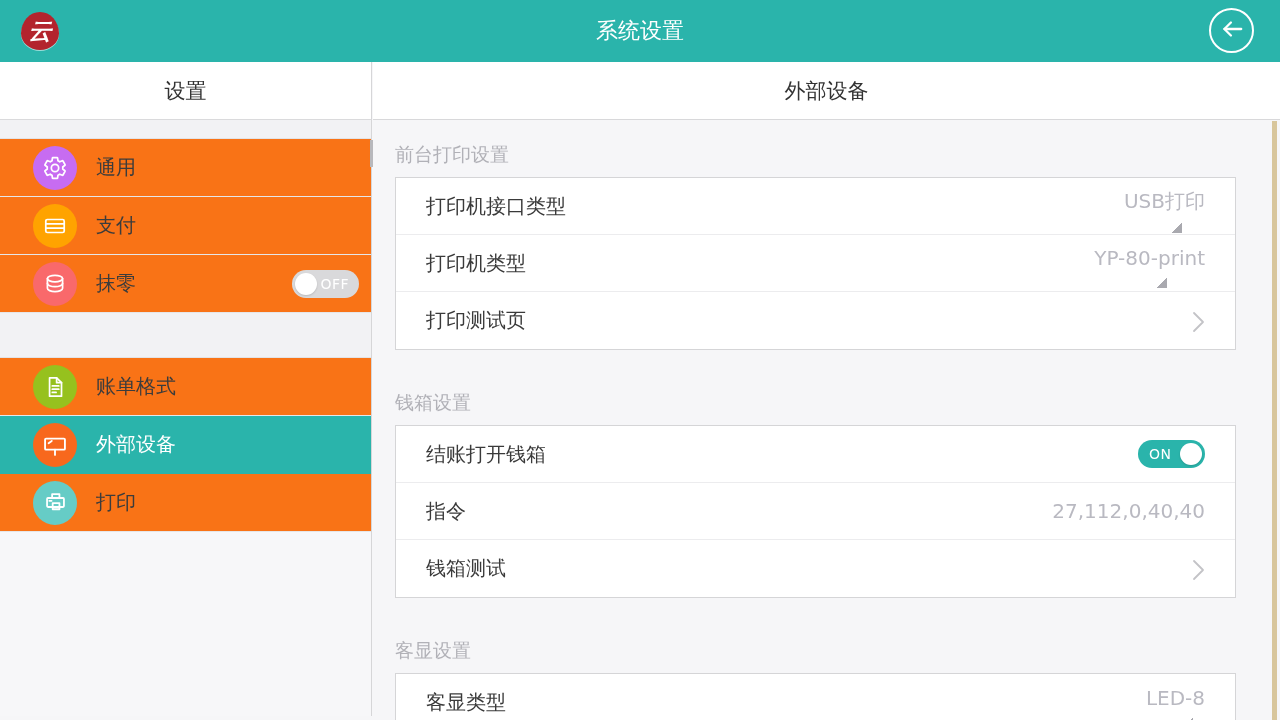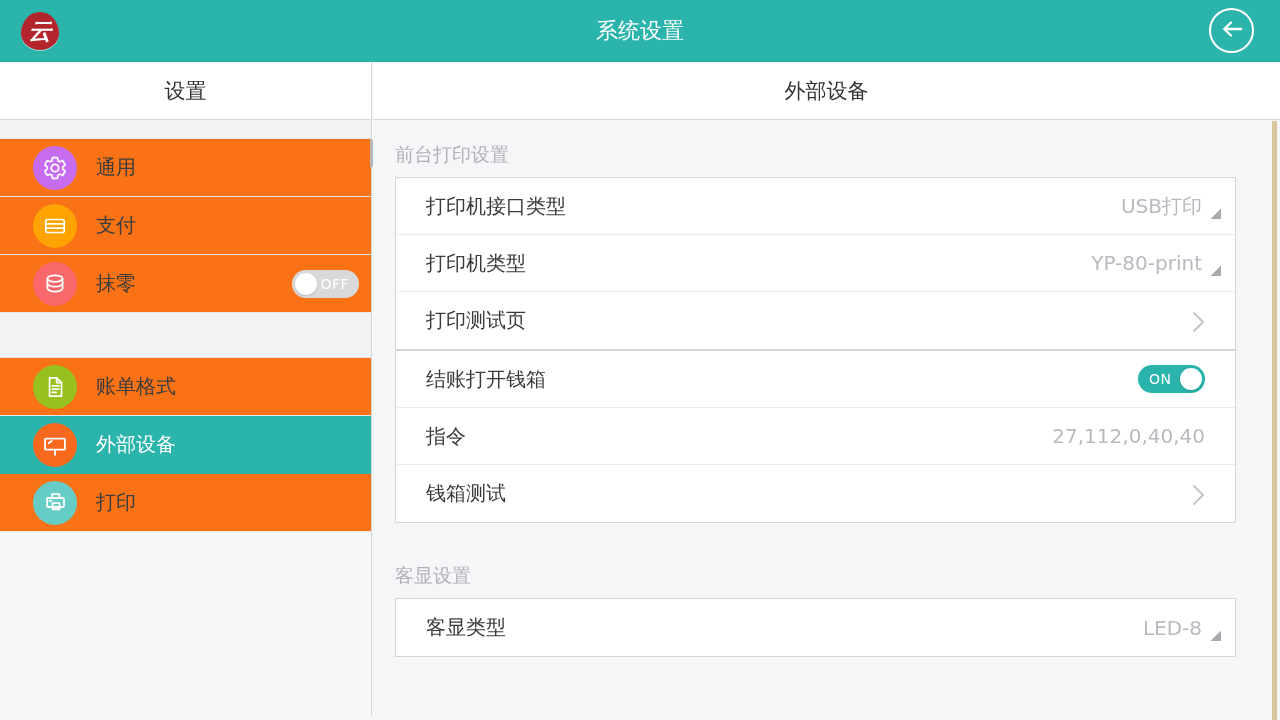--- a/index.html
+++ b/index.html
@@ -60,21 +60,21 @@
     background:#b8b8bc; z-index:6; }
 
   .section-title { font-size:19px; color:#b1b1b7; margin:40px 0 9px; }
   .section:first-child .section-title { margin-top:21px; }
   .card { width:841px; background:#fff; border:1px solid #d5d5d7; }
   .row { height:57px; display:flex; align-items:center;
     justify-content:space-between; padding:0 30px; cursor:pointer;
     border-bottom:1px solid #ececee; }
   .row:last-child { border-bottom:none; }
   .row-label { font-size:20px; color:#3a3a3a; }
-  .row-right { display:flex; align-items:center; }
+  .row-right { display:flex; align-items:center;flex-direction:column; }
   .row-value { font-size:20px; color:#b9b9c1; }
   .dd-triangle { width:10px; height:10px; margin-left:9px; margin-right:-16px;
     position:relative; top:8px;
     background:linear-gradient(to top left,#a9a9af 50%,transparent 52%); }
   .chevron { position:relative; top:1px; }
 </style>
 </head>
 <body>
 
 <div class="topbar">
@@ -205,20 +205,21 @@
                 <span style="display: flex;">
                   <svg class="chevron" width="13" height="22" viewBox="0 0 13 22" fill="none" stroke="#c3c3c7" stroke-width="1.8" stroke-linecap="round" stroke-linejoin="round">
                     <path d="M2 2l9 9-9 9"></path>
                   </svg>
                 </span>
               </div>
             </div>
           </div>
         </div>
         <div class="section">
+          <div class="section-title">钱箱设置</div>
           <div class="card">
             <div class="row">
               <span class="row-label">结账打开钱箱</span>
               <div class="row-right">
                 <div class="toggle on">
                   <span class="t-label">ON</span>
                   <span class="knob"></span>
                 </div>
               </div>
             </div>

